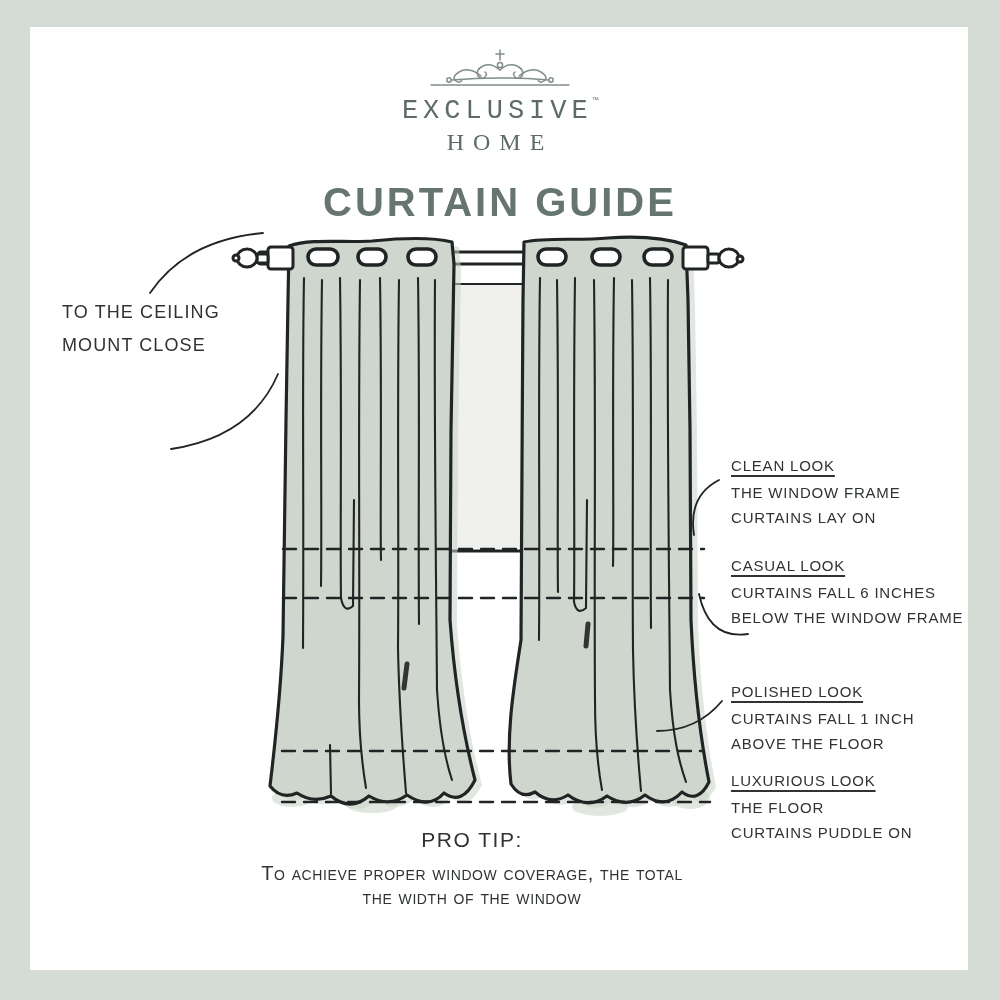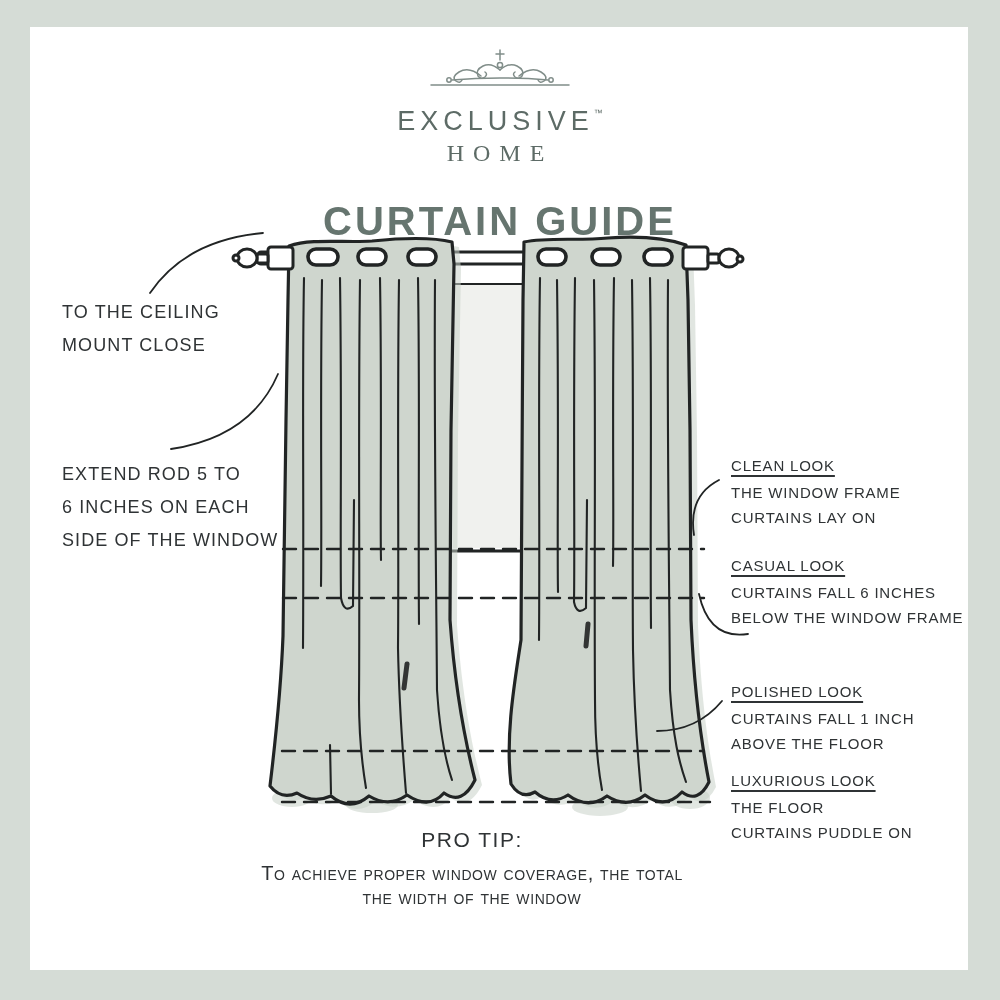--- a/index.html
+++ b/index.html
@@ -14,34 +14,34 @@
   .canvas{
     position:absolute;left:30px;top:27px;right:32px;bottom:30px;
     background:var(--canvas,#ffffff);
   }
   .ill{position:absolute;left:0;top:0;width:1000px;height:1000px;}
 
   
   .header{position:absolute;left:0;top:0;width:1000px;text-align:center;}
   .crest{margin-top:48px;}
   .brand-line1{
-    font-family:Liberation Sans, sans-serif;
+    font-family:Liberation Mono, monospace;
     font-size:27px;letter-spacing:5px;color:var(--brand,#5d6b66);
-    margin-top:14px;
+    margin-top:4px;
   }
   .tm{font-size:9px;vertical-align:14px;letter-spacing:0;}
   .brand-line2{
     font-family:"Liberation Serif",serif;
     font-size:24px;letter-spacing:9px;color:var(--brand,#5d6b66);
     margin-top:3px;
   }
   .page-title{
     font-size:40px;font-weight:700;letter-spacing:3px;
     color:var(--title,#66756f);
-    margin-top:32px;
+    margin-top:24px;
   }
 
   
   .ann{position:absolute;font-size:18px;line-height:33px;letter-spacing:1.1px;white-space:nowrap;}
   .ann-r{position:absolute;font-size:15px;line-height:25px;letter-spacing:0.8px;white-space:nowrap;}
   .ann-r .hd{text-decoration:underline;text-underline-offset:4px;text-decoration-thickness:1.5px;margin-bottom:2px;}
   .protip{
     position:absolute;left:0;top:828px;width:944px;text-align:center;
   }
   .protip .hd{
@@ -177,25 +177,20 @@
     </svg>
     <div class="brand-line1"><span>EXCLUSIVE</span><span class="tm">™</span></div>
     <div class="brand-line2">HOME</div>
     <div class="page-title">CURTAIN GUIDE</div>
   </div>
 
   <div class="ann" style="left:62px;top:296px;">
     <div>TO THE CEILING</div>
     <div>MOUNT CLOSE</div>
   </div>
-  <div class="ann" style="left:62px;top:458px;">
-    <div>EXTEND ROD 5 TO</div>
-    <div>6 INCHES ON EACH</div>
-    <div>SIDE OF THE WINDOW</div>
-  </div>
 
   <div class="ann-r" style="left:731px;top:453px;">
     <div class="hd">CLEAN LOOK</div>
     <div>THE WINDOW FRAME</div>
     <div>CURTAINS LAY ON</div>
   </div>
   <div class="ann-r" style="left:731px;top:553px;">
     <div class="hd">CASUAL LOOK</div>
     <div>CURTAINS FALL 6 INCHES</div>
     <div>BELOW THE WINDOW FRAME</div>

